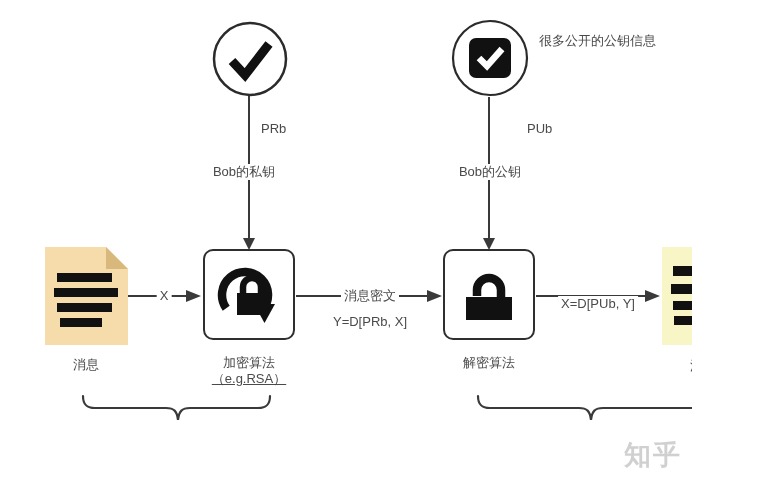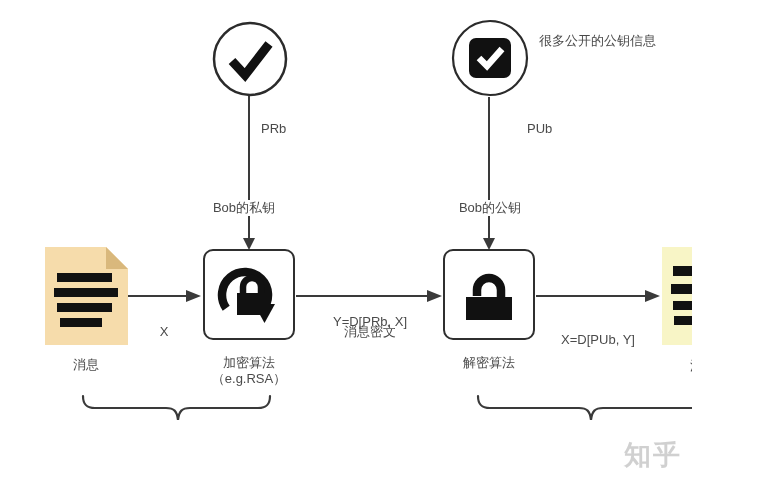--- a/index.html
+++ b/index.html
@@ -13,21 +13,21 @@
   .overlay{position:absolute;left:0;top:0;z-index:1;}
   .lbl{
     position:absolute;
     font-size:13px;
     color:#4a4a4a;
     white-space:nowrap;
     z-index:2;
     line-height:1.2;
   }
   .center{transform:translateX(-50%);}
-  .bg{background:#ffffff;padding:0 3px;margin-top:36px;}
+  .bg{background:#ffffff;padding:0 3px;}
   .algo-box{
     position:absolute;
     width:88px;height:87px;
     border:2.5px solid #2f2f2f;
     border-radius:10px;
     background:#ffffff;
     display:flex;align-items:center;justify-content:center;
     z-index:2;
   }
   .icon-wrap{position:absolute;z-index:2;line-height:0;}
@@ -107,21 +107,21 @@
 
   <div class="algo-box" style="left:203px;top:249px;">
     <svg width="66" height="66" viewBox="0 0 66 66">
       <path d="M 10.2,46.2 A 23,23 0 1 1 46.6,47.8" fill="none" stroke="#111111" stroke-width="8.5"></path>
       <polygon points="38,42 59,42 48.5,61" fill="#111111"></polygon>
       <path d="M27,31 v-6 a9,9 0 0 1 18,0 v6" fill="none" stroke="#111111" stroke-width="6.5"></path>
       <rect x="21" y="31" width="30" height="22" fill="#111111"></rect>
     </svg>
   </div>
   <div class="lbl center" style="left:249px;top:355px;text-align:left;">加密算法</div>
-  <div class="lbl center" style="left:249px;top:371px;text-align:right;">（e.g.RSA）</div>
+  <div class="lbl center" style="left:249px;top:371px;text-align:right;text-decoration:underline;">（e.g.RSA）</div>
 
   <div class="lbl bg center" style="left:370px;top:288px;">消息密文</div>
   <div class="lbl center" style="left:370px;top:314px;">Y=D[PRb, X]</div>
 
   <div class="algo-box" style="left:443px;top:249px;">
     <svg width="54" height="56" viewBox="0 0 54 56">
       <path d="M15,29 v-6 a12,12 0 0 1 24,0 v9" fill="none" stroke="#111111" stroke-width="8.5"></path>
       <rect x="4" y="30" width="46" height="23" fill="#111111"></rect>
     </svg>
   </div>

